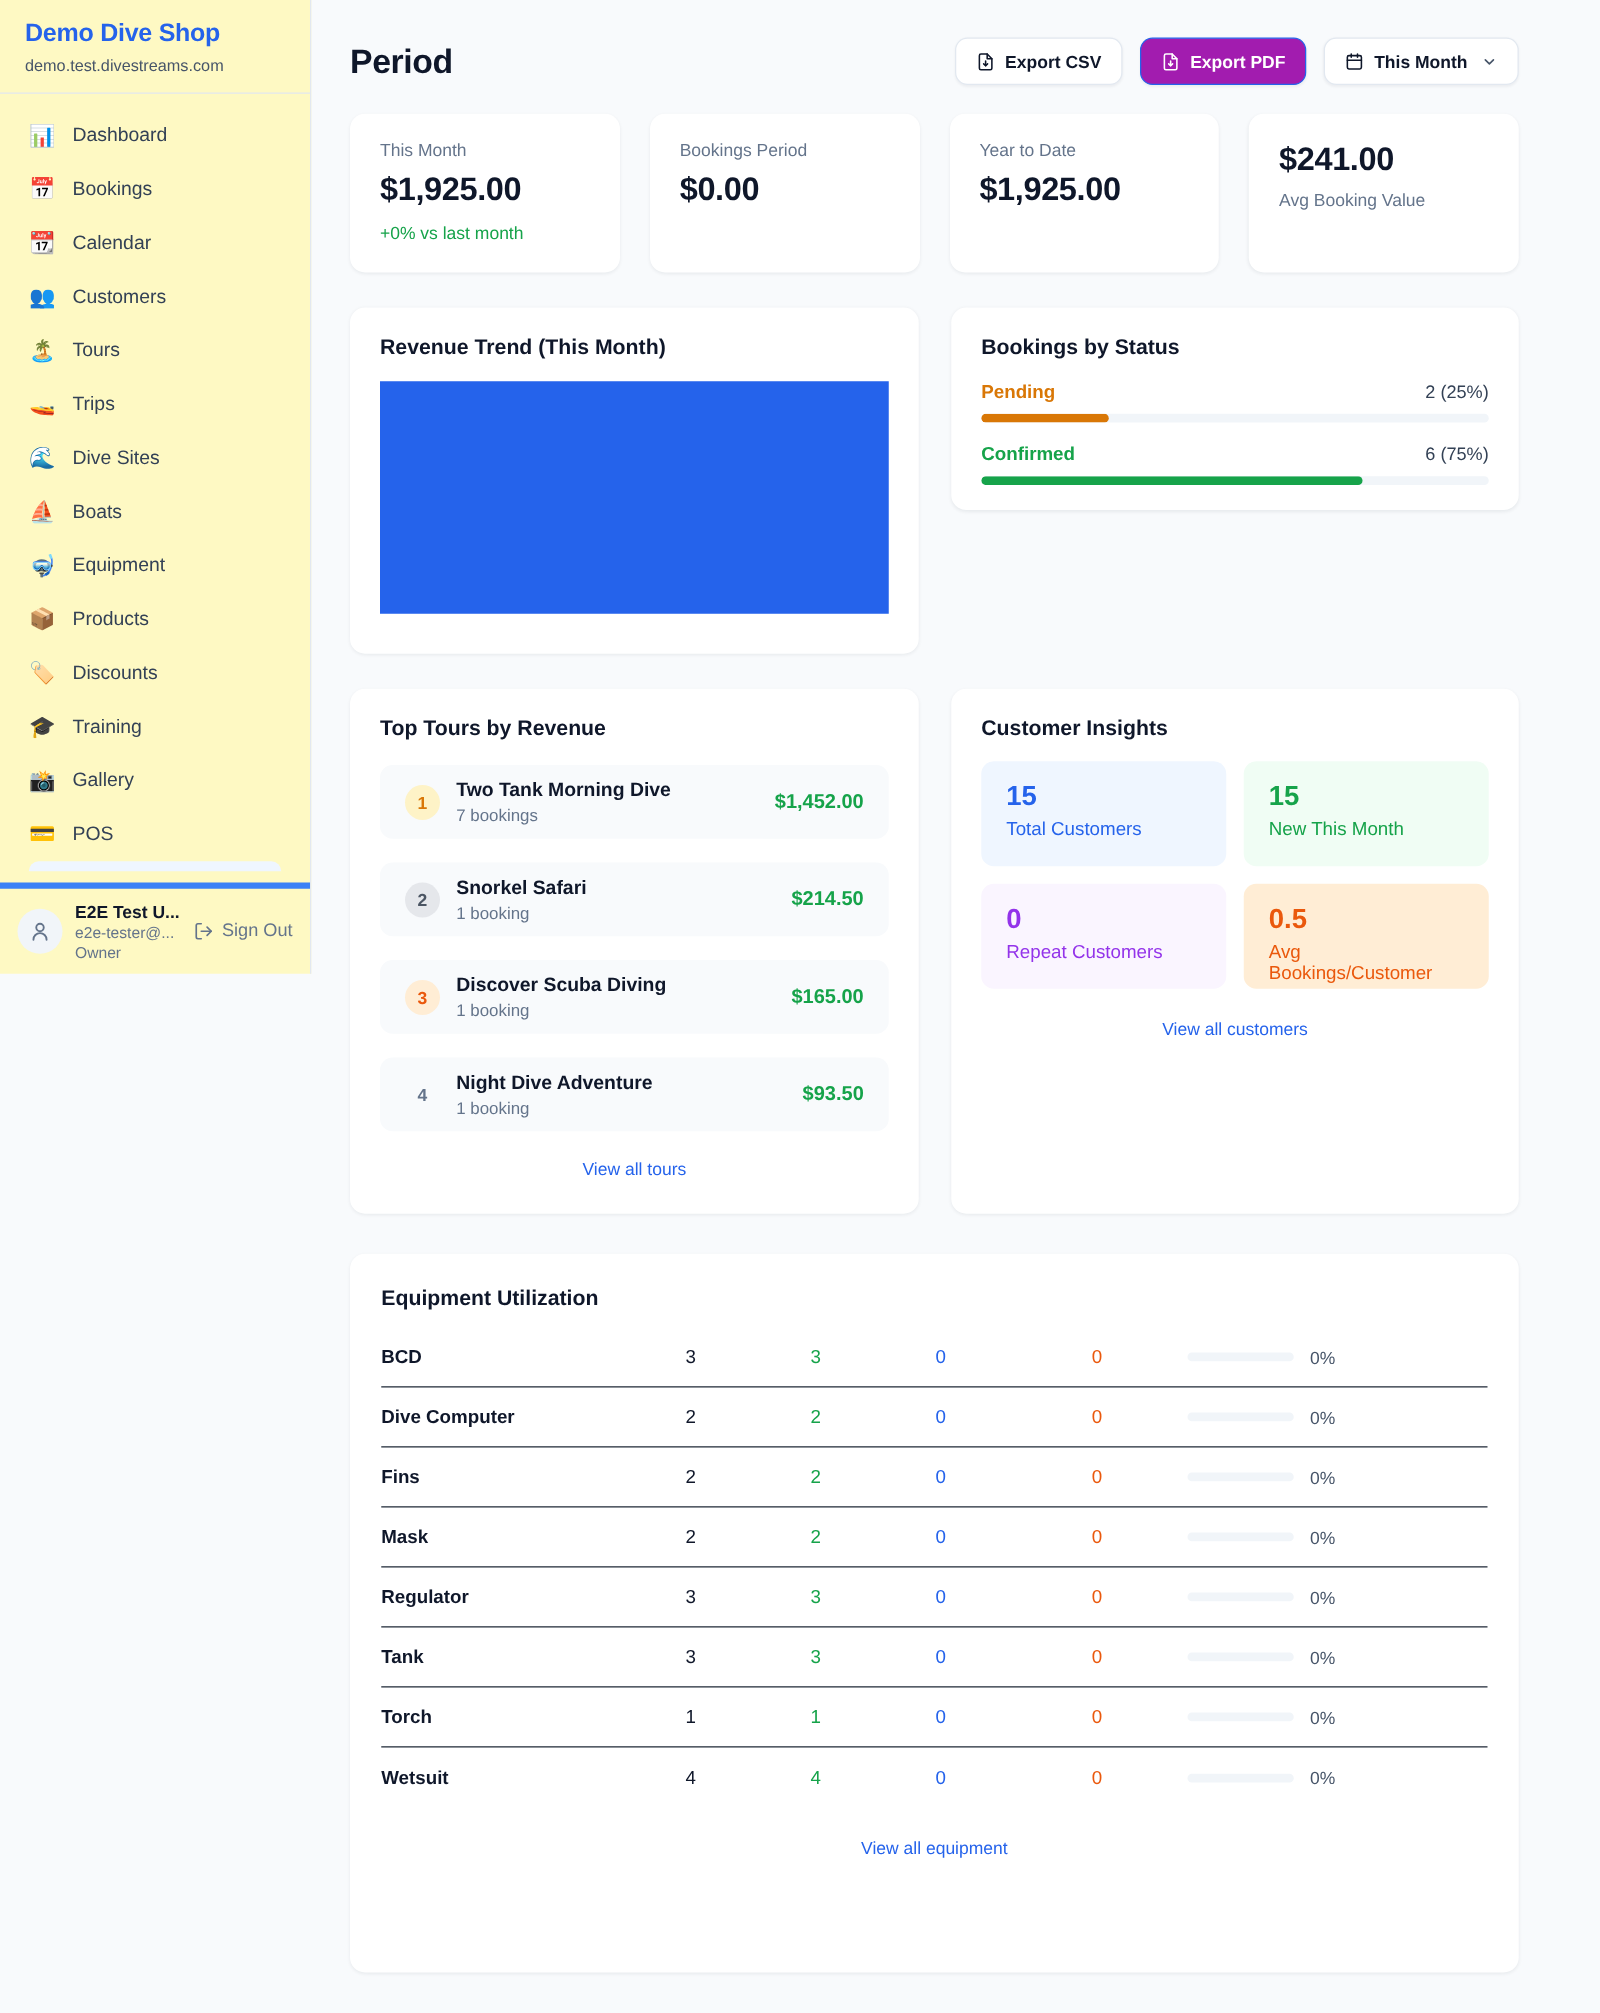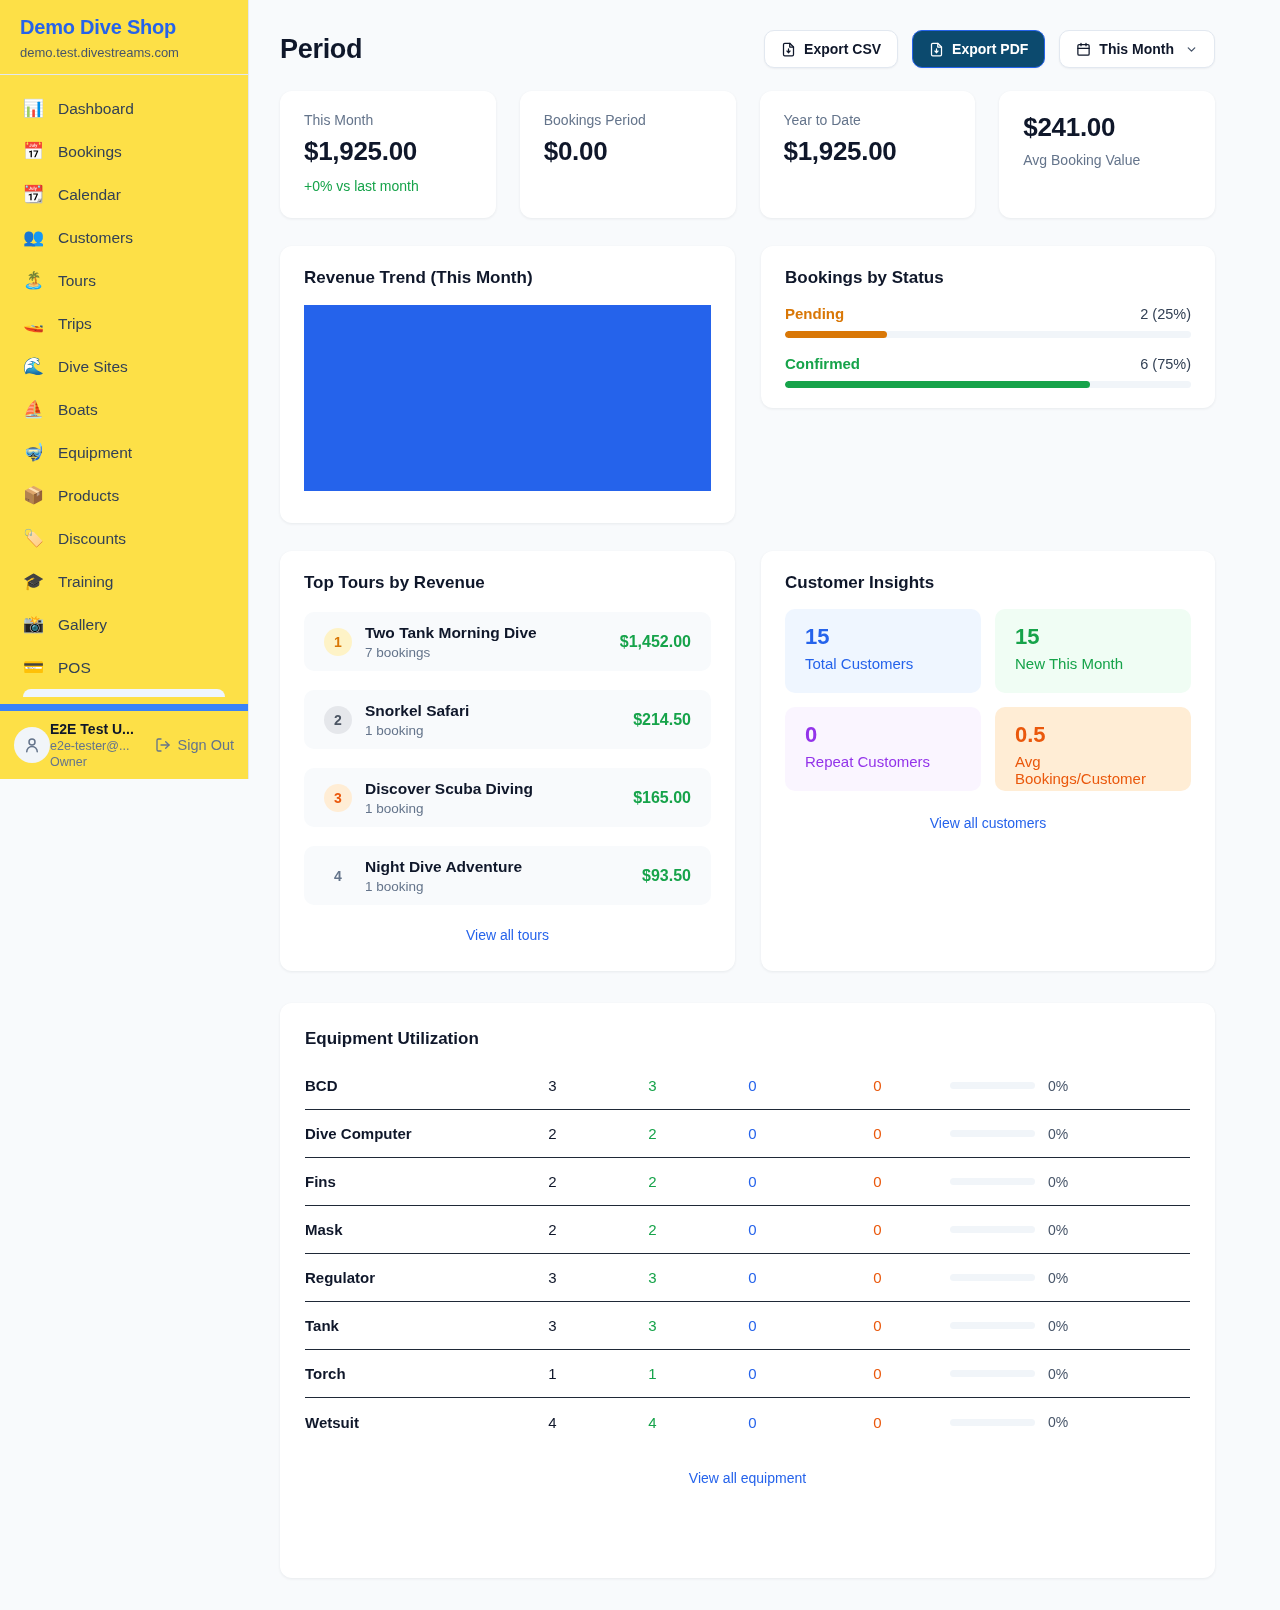--- a/index.html
+++ b/index.html
@@ -5,46 +5,46 @@
   * { box-sizing: border-box; }
   html,body { margin:0; padding:0; }
   body {
     width:1280px; height:1610px; position:relative;
     background:#f8fafc; color:#0f172a;
     font-family:"Liberation Sans", sans-serif;
     overflow:hidden;
   }
   
   .sidebar { position:absolute; left:0; top:0; width:249px; height:779px;
-    background:#fde047; border-right:1px solid #e2e8f0; display:flex; flex-direction:column; }
+    background:#fef9c3; border-right:1px solid #e2e8f0; display:flex; flex-direction:column; }
   .sb-head { padding:16px 20px 14px; border-bottom:1px solid #e2e8f0; }
   .sb-title { font-size:20px; font-weight:bold; color:#2563eb; letter-spacing:-0.2px; }
   .sb-domain { font-size:13px; color:#475569; margin-top:6px; }
   .nav { padding:12px 12px 0; flex:1; overflow:hidden; }
   .nav-item { display:flex; align-items:center; gap:13px; height:43px; padding:0 11px;
     font-size:15.5px; color:#334155; border-radius:8px; cursor:pointer; }
   .nav-ico { width:22px; font-size:17px; text-align:center; flex:none; }
   .nav-active-partial { height:8px; margin:0 11px; background:#eff6ff; border-radius:8px 8px 0 0; }
-  .sb-user { border-top:7px solid #3b82f6; padding:10px 14px; display:flex; align-items:center; gap:0; }
+  .sb-user { border-top:5px solid #3b82f6; padding:10px 14px; display:flex; align-items:center; gap:10px; }
   .avatar { width:36px; height:36px; border-radius:50%; background:#f1f5f9; color:#64748b;
     display:flex; align-items:center; justify-content:center; flex:none; }
   .u-info { flex:1; min-width:0; }
   .u-name { font-size:14px; font-weight:bold; color:#0f172a; }
   .u-email, .u-role { font-size:12.5px; color:#64748b; margin-top:2px; }
   .signout { display:flex; gap:7px; align-items:center; color:#64748b; font-size:14.5px;
     cursor:pointer; flex:none; }
   
   .main { position:absolute; left:280px; top:0; width:935px; }
   .page-head { display:flex; align-items:center; margin-top:30px; }
   .page-title { font-size:27px; font-weight:bold; letter-spacing:-0.3px; }
   .head-actions { margin-left:auto; display:flex; gap:14px; }
   .btn { height:38px; display:flex; align-items:center; gap:8px; padding:0 16px;
     border-radius:10px; font-size:14px; font-weight:bold; background:#fff;
     border:1px solid #e2e8f0; box-shadow:0 1px 2px rgba(15,23,42,.05); cursor:pointer; color:#0f172a; }
-  .btn.primary { background:#0c4a6e; border-color:#2563eb; color:#fff; }
+  .btn.primary { background:#a21caf; border-color:#2563eb; color:#fff; }
   .btn svg { display:block; }
   .chev { color:#475569; margin-left:3px; display:flex; }
   .card { background:#fff; border-radius:12px; box-shadow:0 1px 3px rgba(15,23,42,.07); }
   
   .stats { display:grid; grid-template-columns:repeat(4,1fr); gap:24px; margin-top:23px; }
   .stat { padding:21px 24px; height:127px; }
   .stat-label { font-size:14px; color:#64748b; }
   .stat-value { font-size:26px; font-weight:bold; margin-top:8px; letter-spacing:-0.3px; }
   .stat-delta { font-size:14px; color:#16a34a; margin-top:11px; }
   .stat.value-first .stat-value { margin-top:0; }

